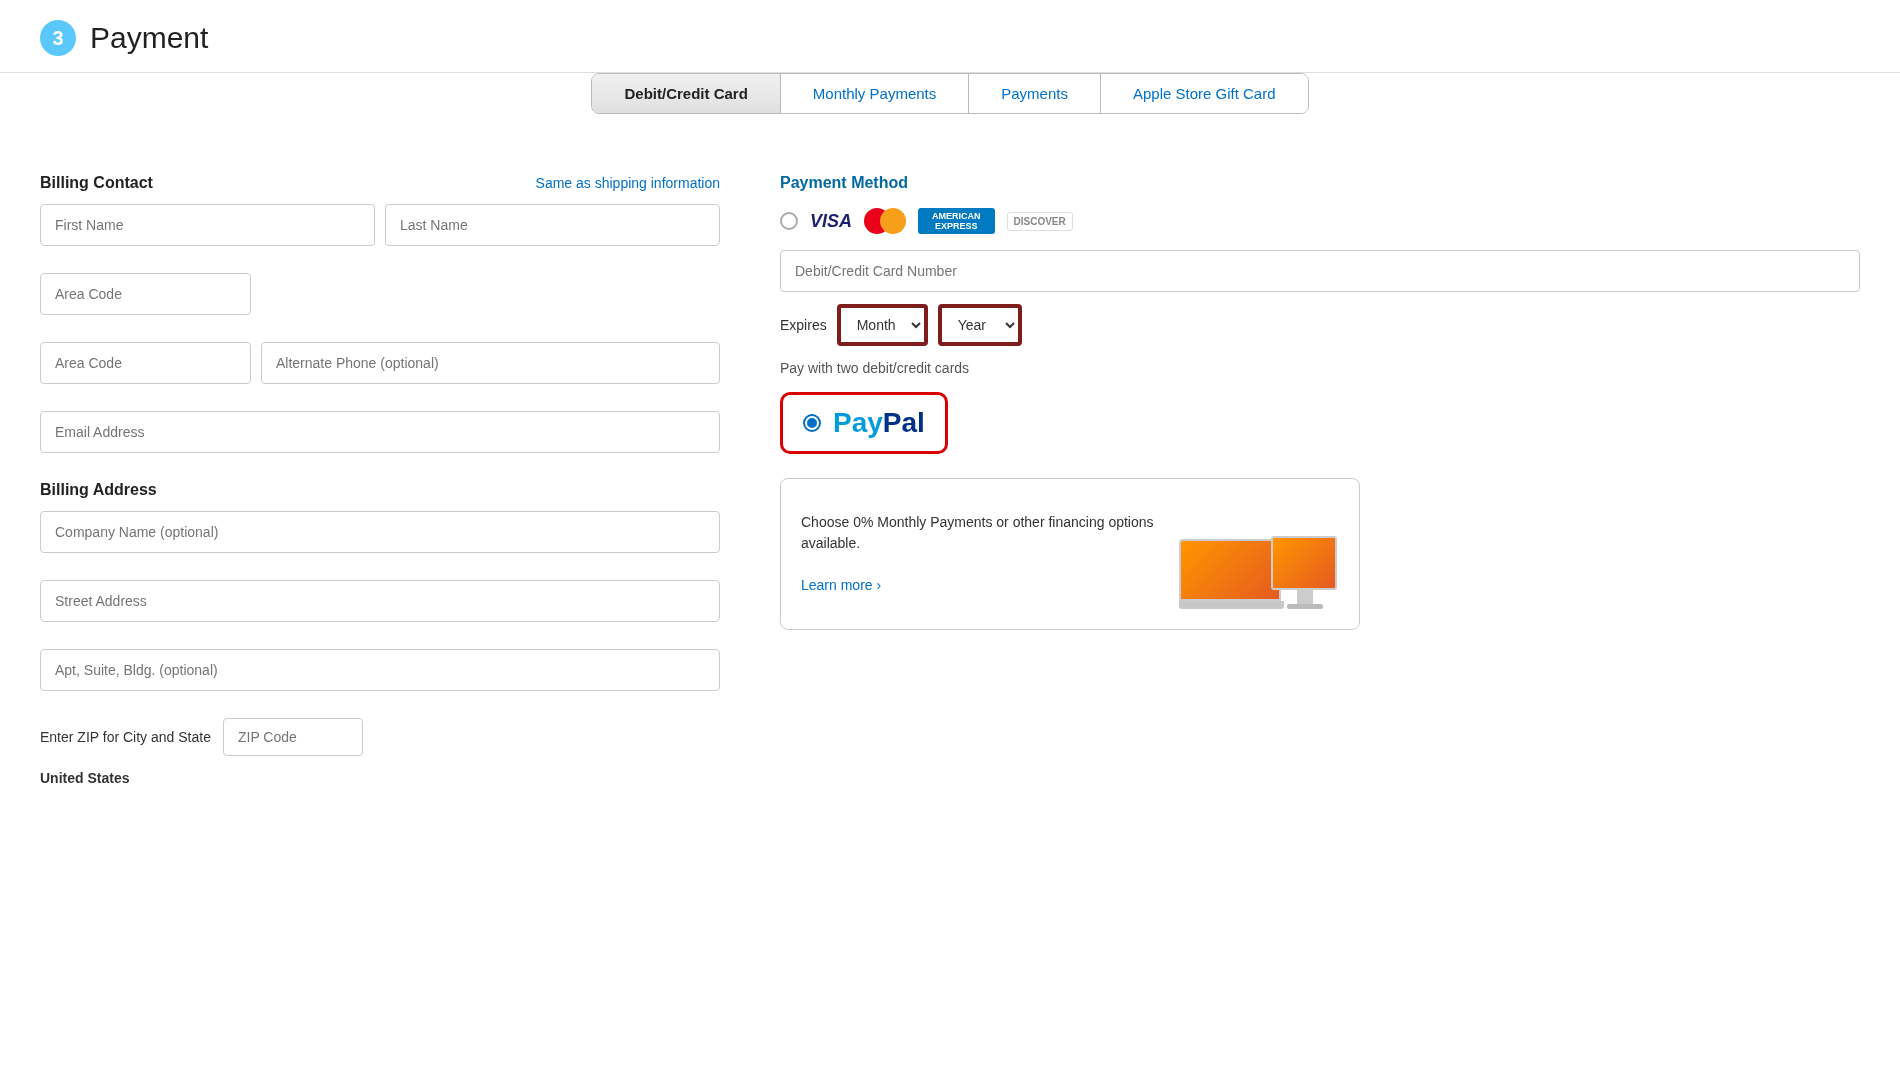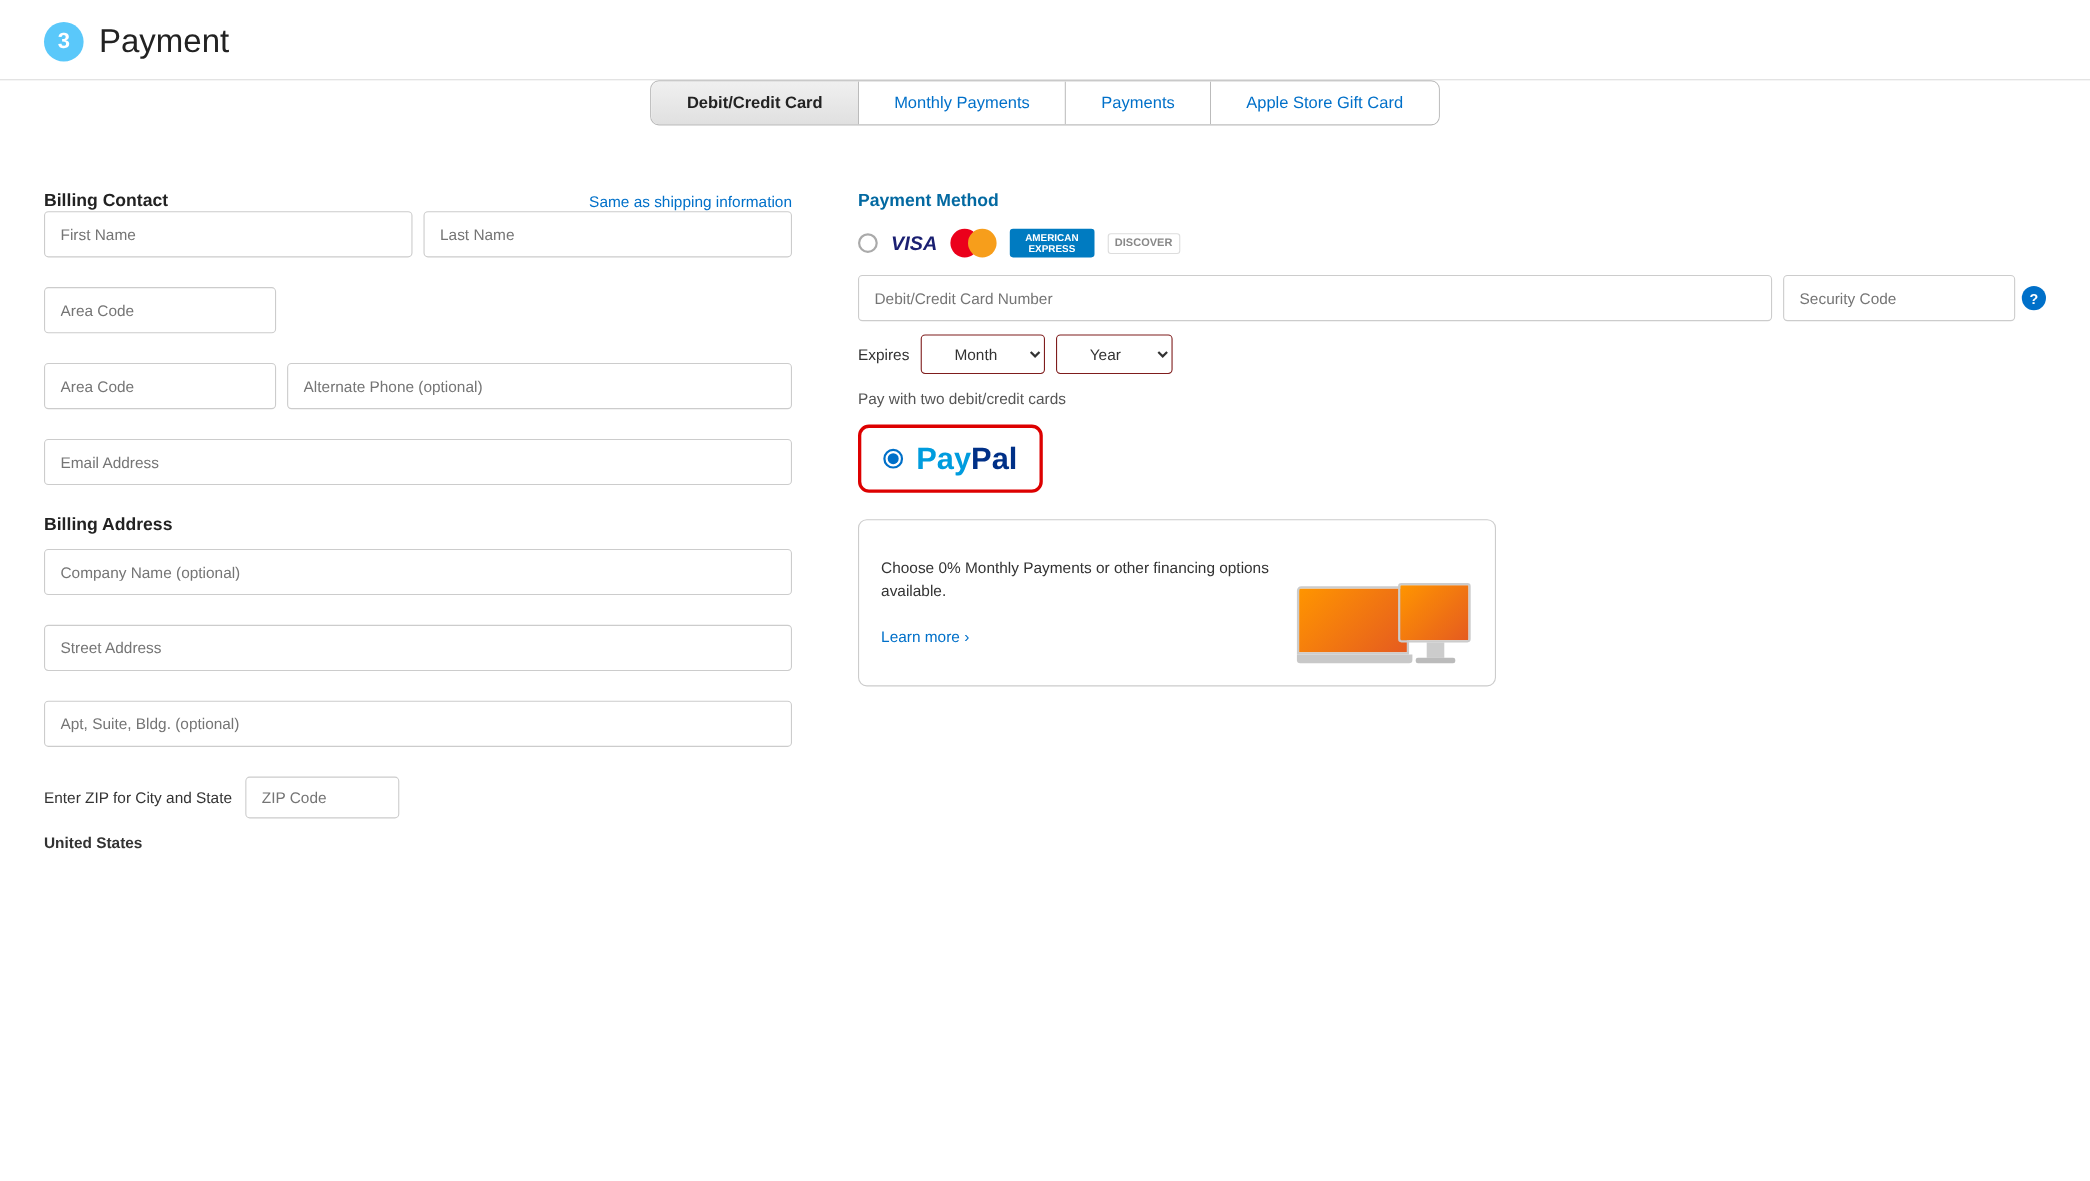--- a/index.html
+++ b/index.html
@@ -36,20 +36,21 @@
       gap: 60px;
     }
     .left-panel { flex: 0 0 680px; max-width: 680px; }
     .right-panel { flex: 1; }
 
     
     .section-header {
       display: flex;
       align-items: center;
       justify-content: space-between;
+      margin-bottom: 12px;
     }
     .section-title {
       font-size: 16px;
       font-weight: 700;
       color: #222;
     }
     .same-as-shipping {
       font-size: 14px;
       color: #0070c9;
       cursor: pointer;
@@ -193,23 +194,23 @@
       flex-shrink: 0;
     }
     .expires-row {
       display: flex;
       align-items: center;
       gap: 10px;
       margin-bottom: 14px;
     }
     .expires-label { font-size: 14px; color: #333; }
     .expires-select {
-      border: 1px solid #7f1d1d;
+      border: 4px solid #7f1d1d;
       border-radius: 4px;
-      padding: 8px 26px;
+      padding: 8px 12px;
       font-size: 14px;
       color: #333;
       background: #fff;
       cursor: pointer;
       appearance: auto;
     }
 
     .two-cards-link {
       font-size: 14px;
       color: #555;
@@ -373,24 +374,20 @@
         <div class="mc-circle mc-red"></div>
         <div class="mc-circle mc-orange"></div>
       </div>
       <div class="amex-logo">AMERICAN<br>EXPRESS</div>
       <div class="discover-logo">DISCOVER</div>
     </div>
 
     
     <div class="card-number-row">
       <input class="card-number-input" type="text" placeholder="Debit/Credit Card Number" style="">
-      <div class="security-code-wrapper">
-        <input class="security-input" type="text" placeholder="Security Code" style="">
-        <div class="help-btn">?</div>
-      </div>
     </div>
 
     
     <div class="expires-row">
       <span class="expires-label">Expires</span>
       <select class="expires-select">
         <option>Month</option>
         <option>01</option><option>02</option><option>03</option><option>04</option>
         <option>05</option><option>06</option><option>07</option><option>08</option>
         <option>09</option><option>10</option><option>11</option><option>12</option>

